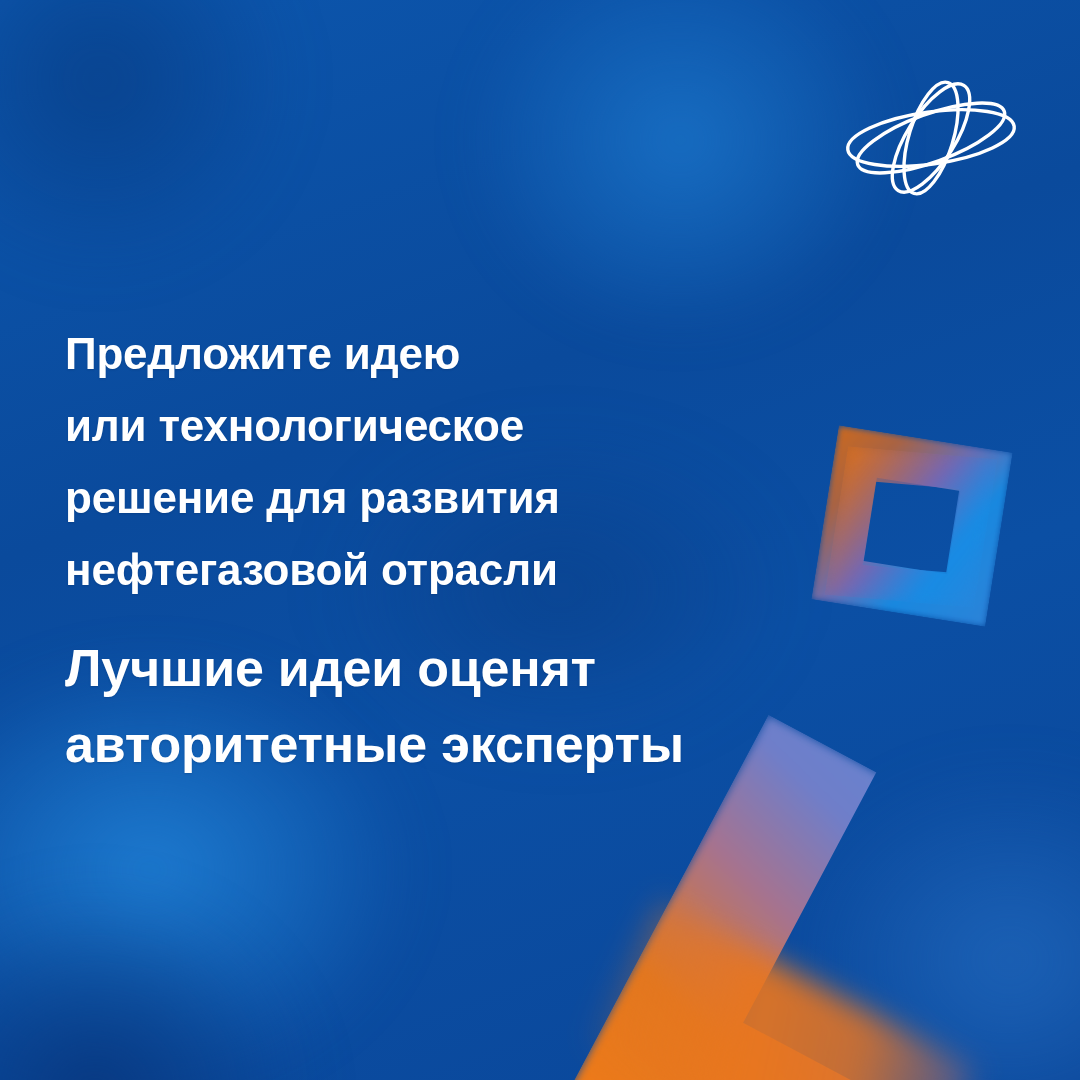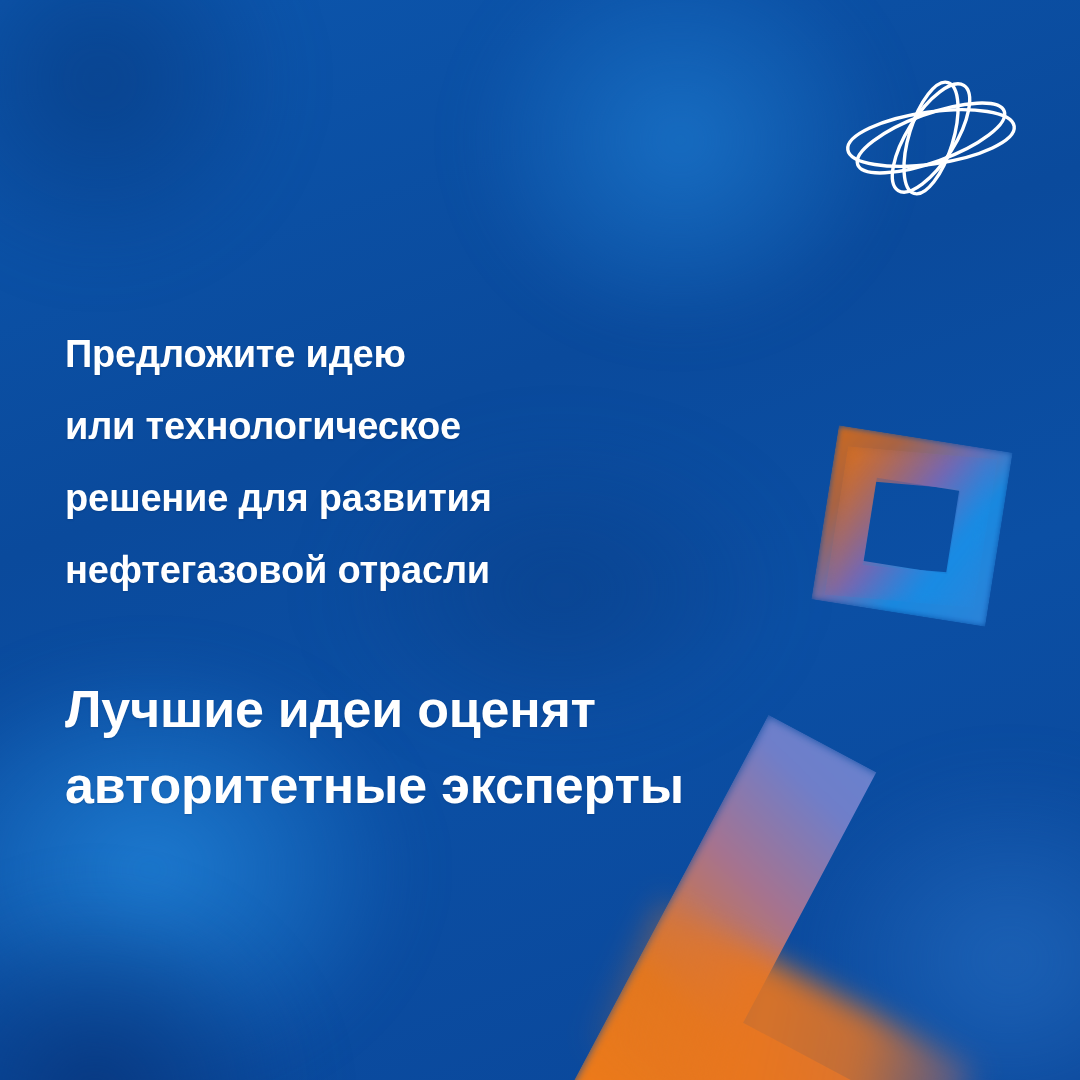--- a/index.html
+++ b/index.html
@@ -176,27 +176,27 @@
   .headline, .subline {
     margin: 0;
     color: #ffffff;
     font-weight: 700;
     letter-spacing: -0.2px;
     text-shadow: 0 1px 2px rgba(3,40,90,0.25);
   }
   .headline {
     position: absolute;
     top: 318px;
-    font-size: 38px;
+    font-size: 44px;
     line-height: 72px;
     white-space: pre-line;
   }
   .subline {
     position: absolute;
-    top: 671px;
+    top: 630px;
     font-size: 52px;
     line-height: 76px;
     white-space: pre-line;
   }
 </style>
 </head>
 <body>
 
 <div id="stage">
 

